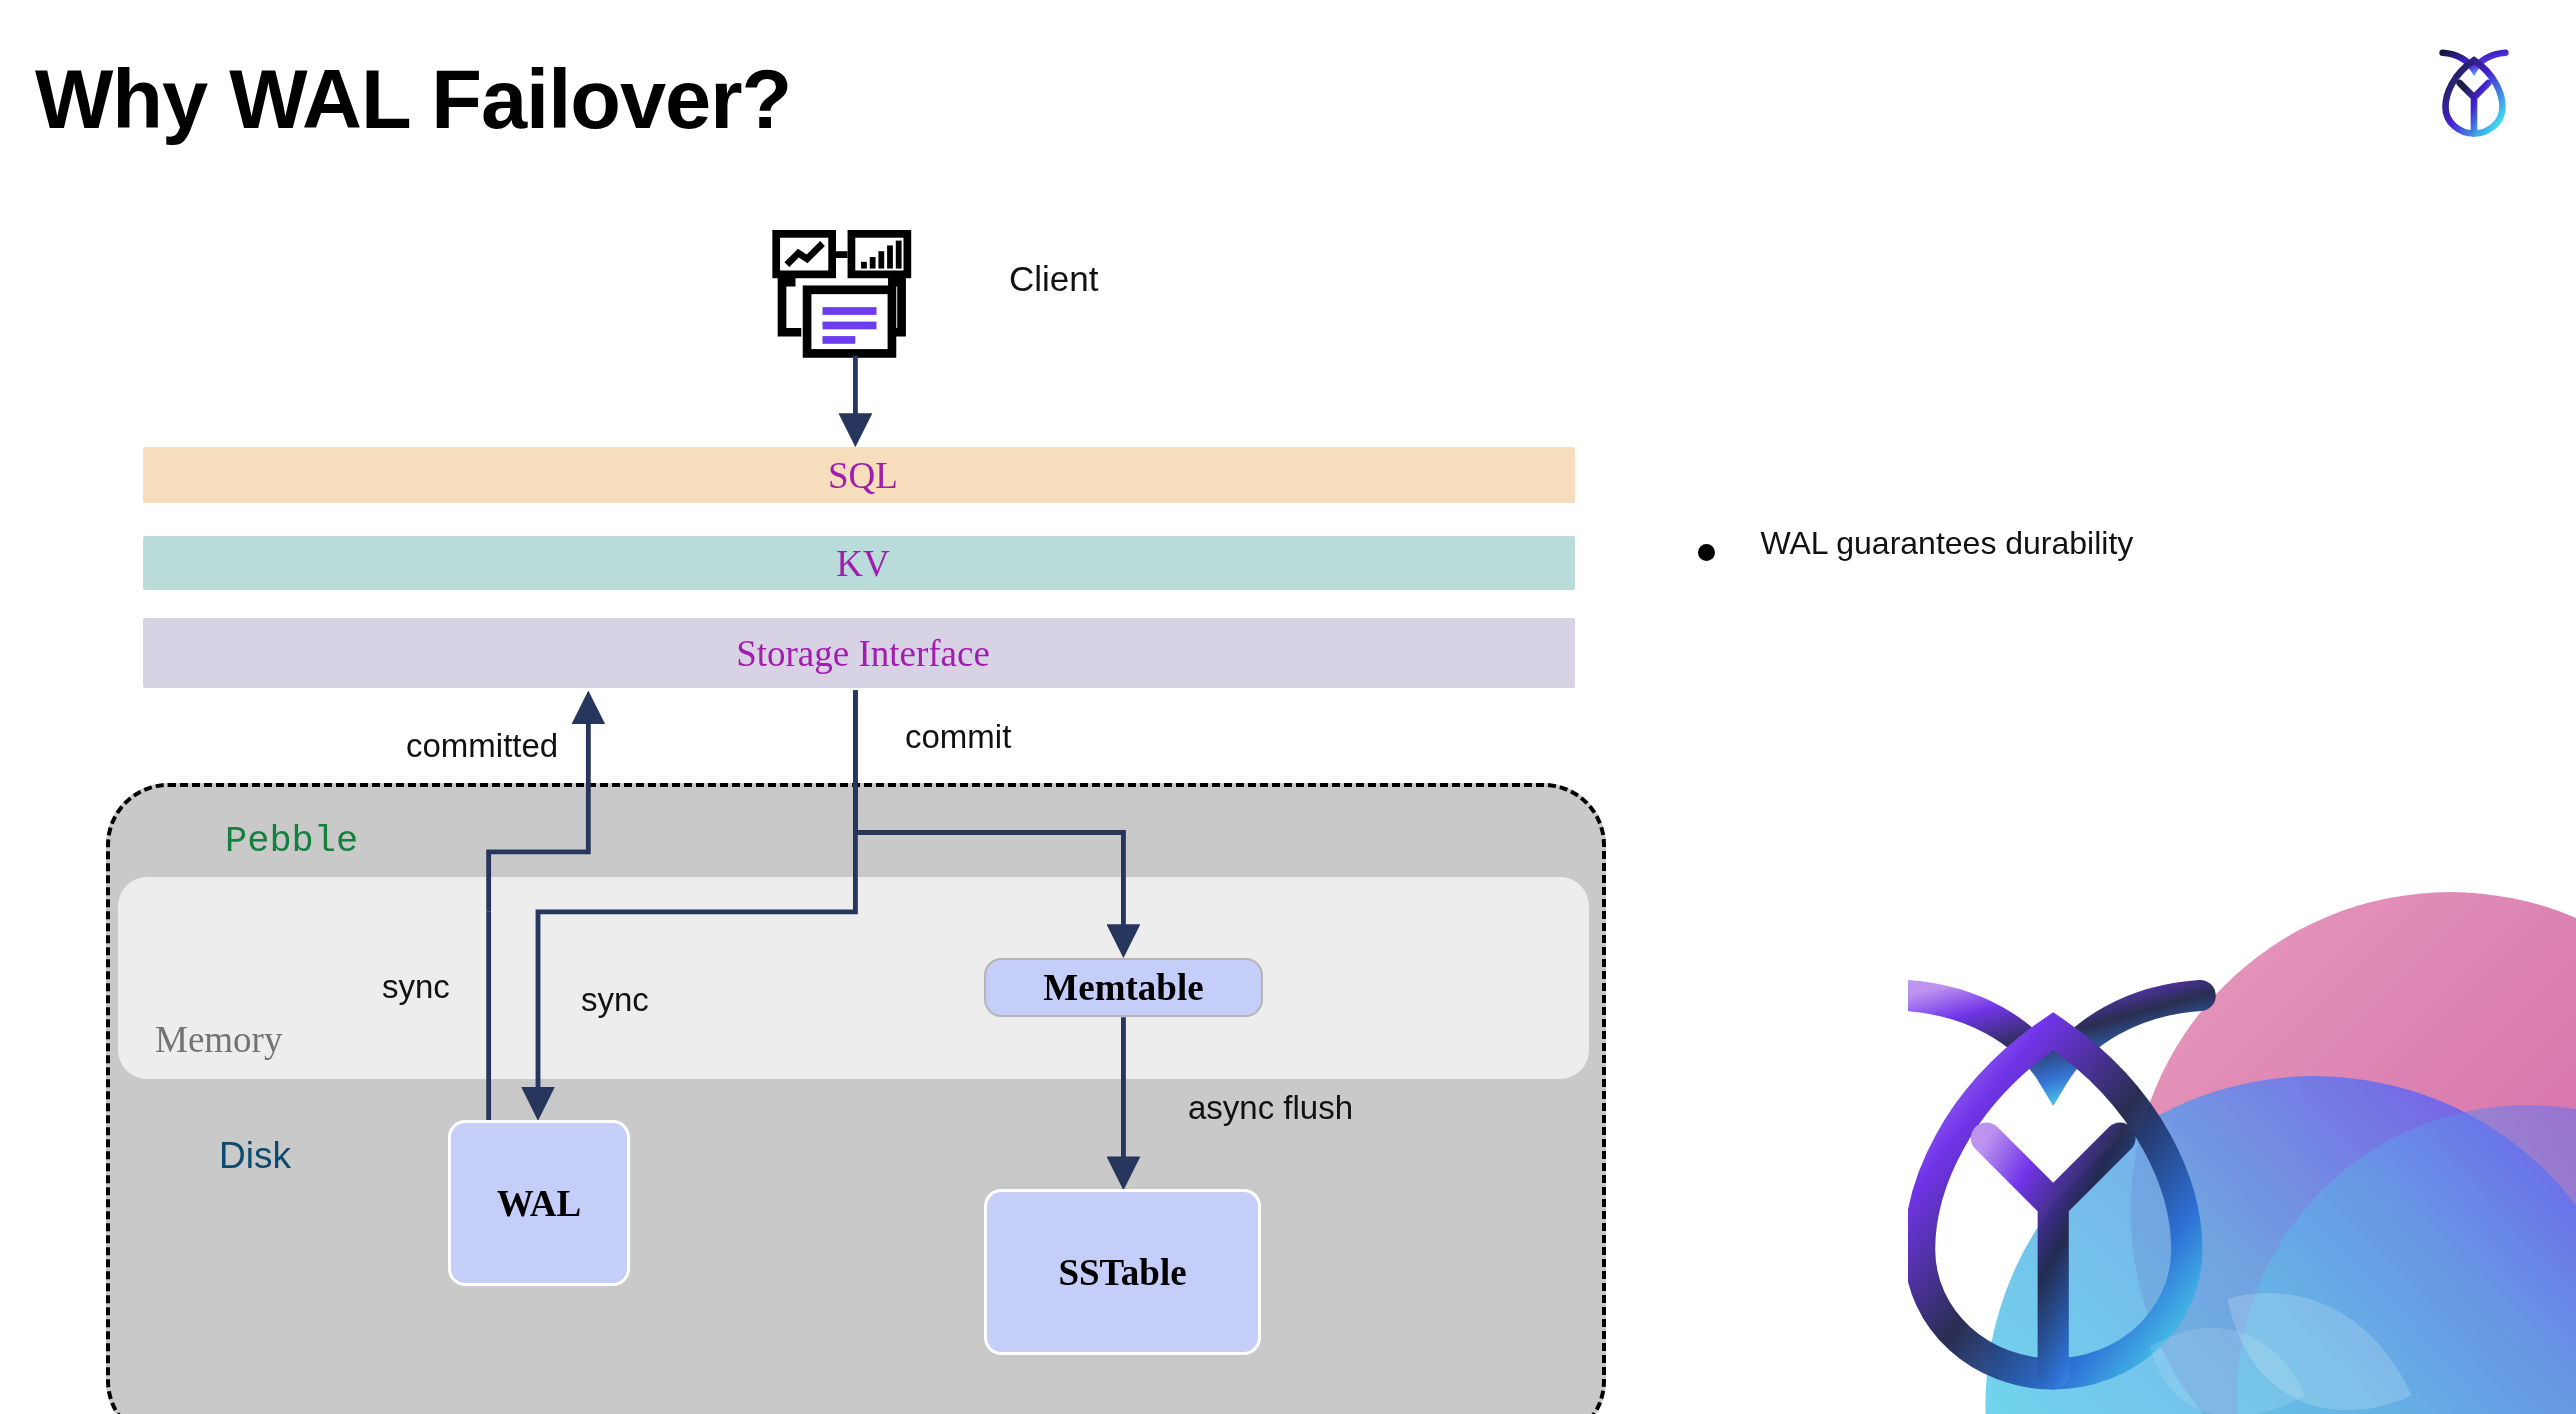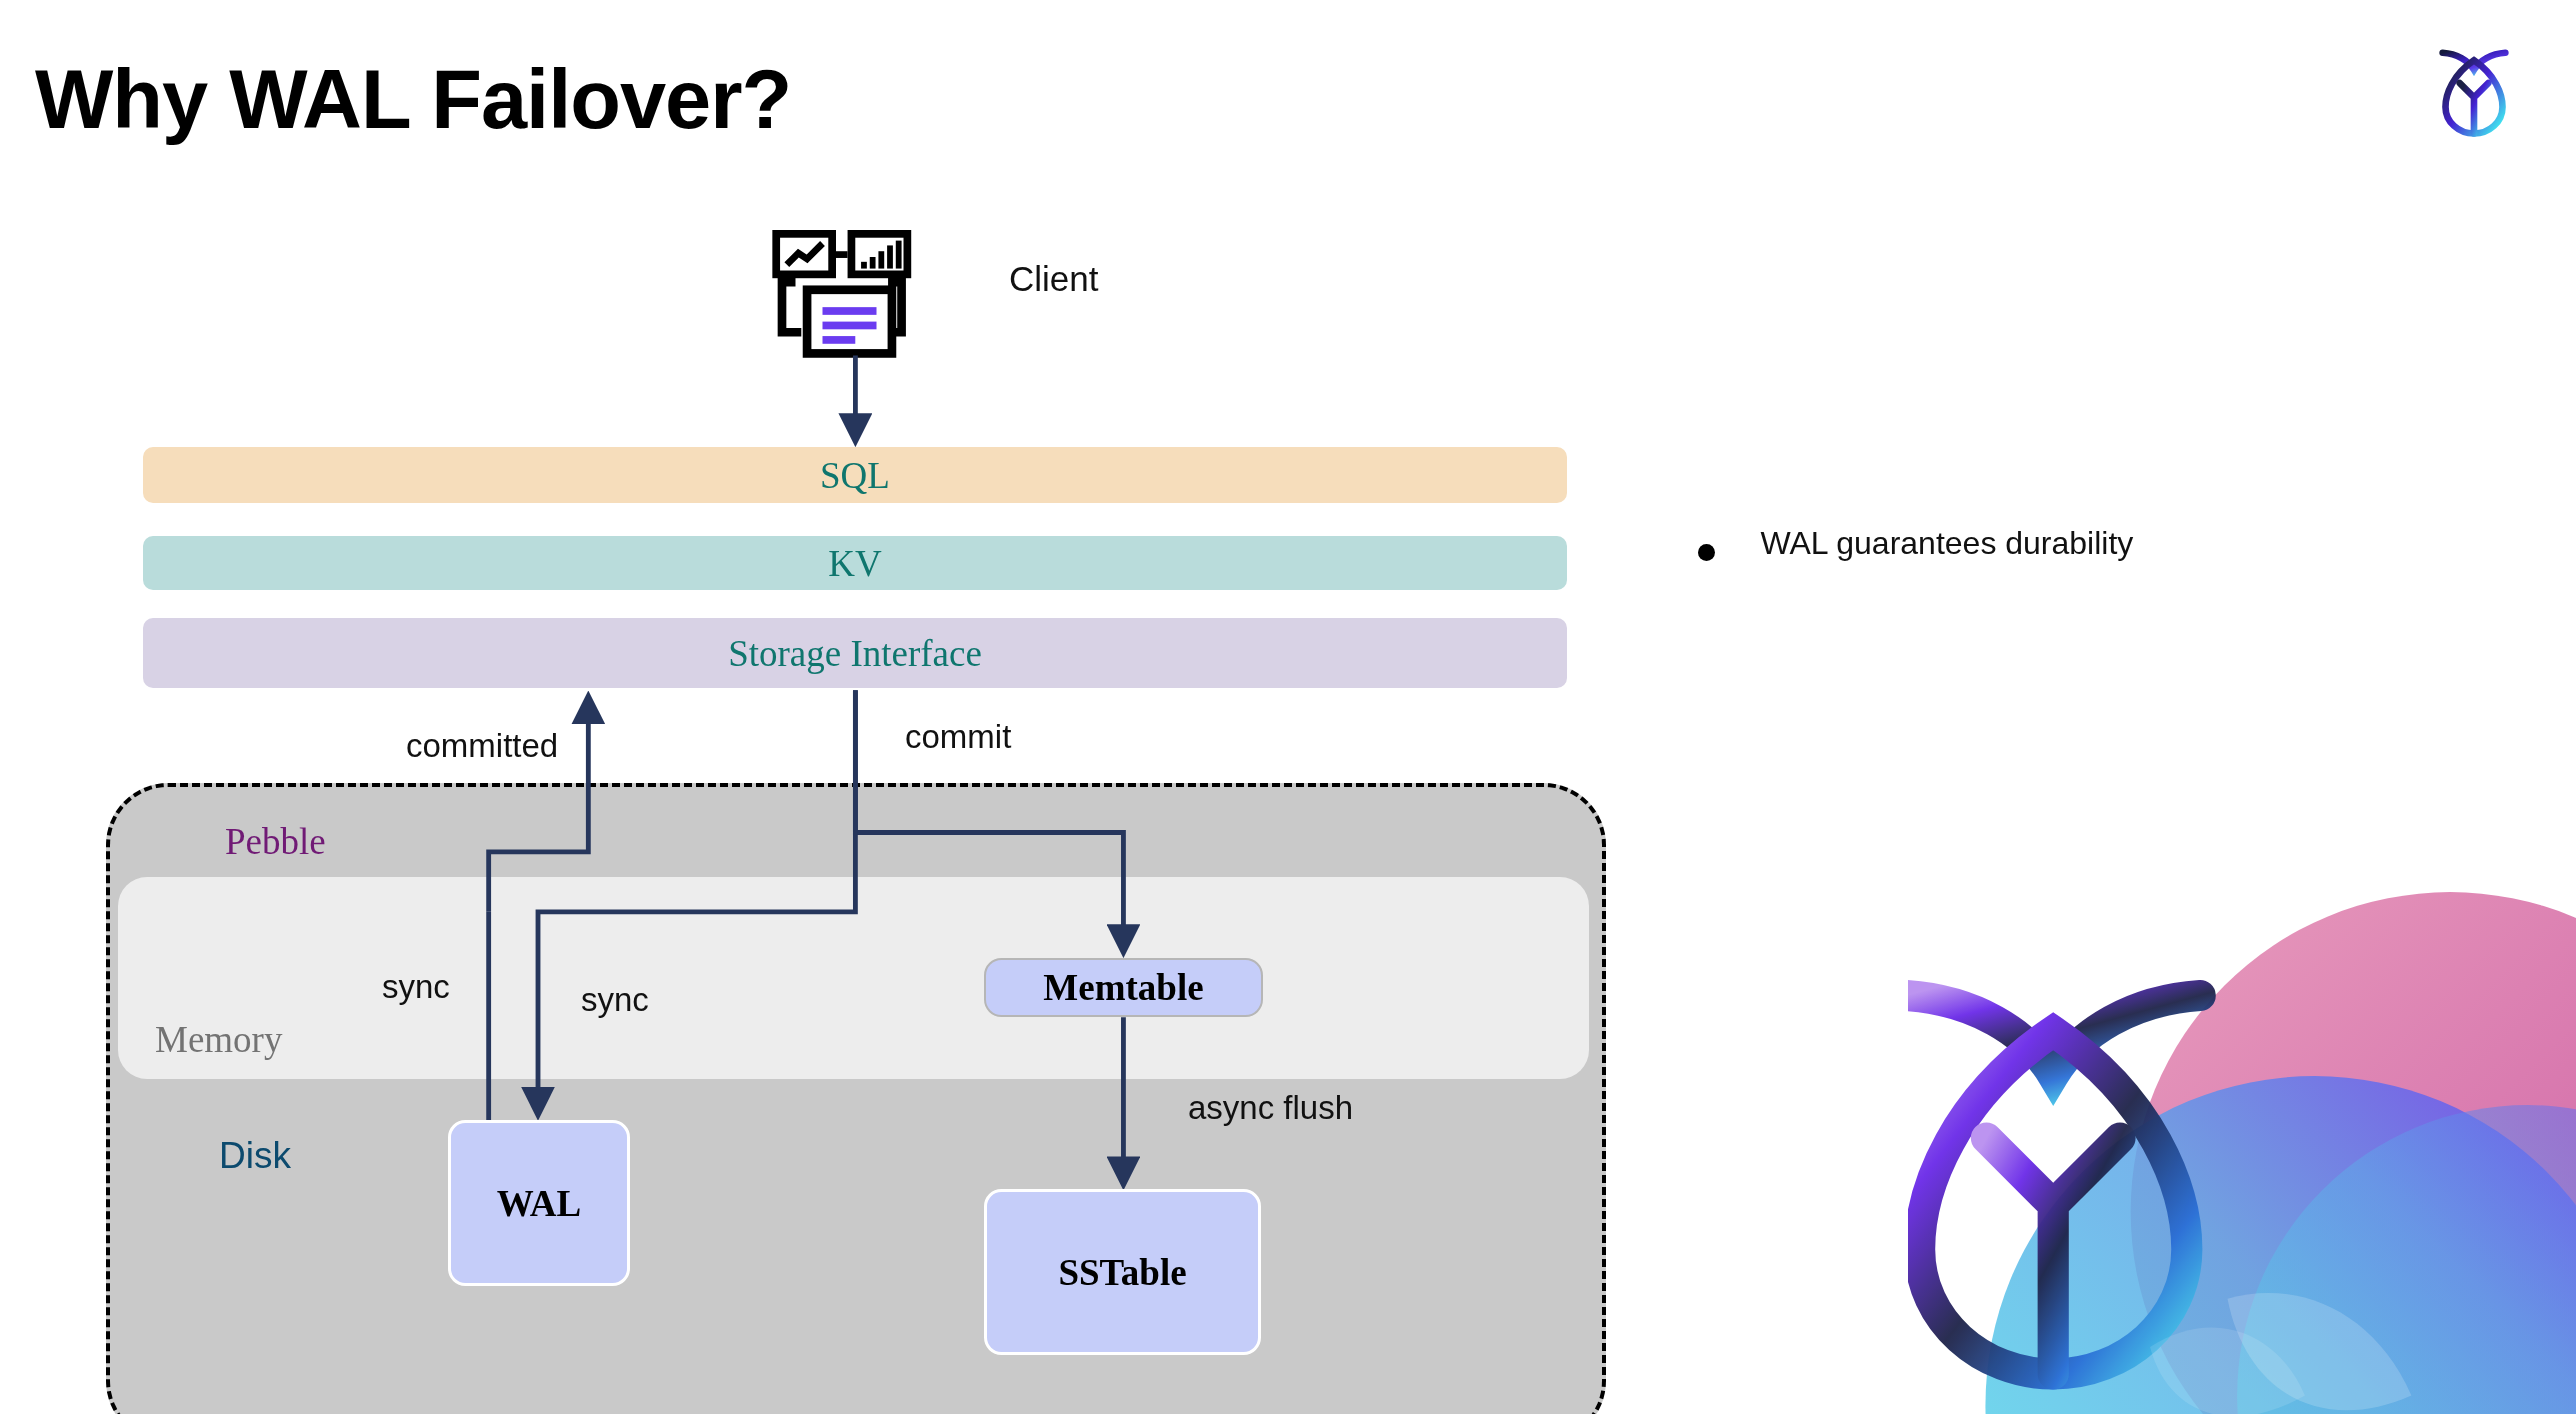--- a/index.html
+++ b/index.html
@@ -55,27 +55,28 @@
     left: 0;
     top: 0;
     width: 1645px;
     height: 1415px;
     margin-top: 36px;
   }
 
   
   .layer-bar {
     position: absolute;
-    border-radius: 10px;
+    border-radius: 2px;
     display: flex;
     align-items: center;
     justify-content: center;
     font-family: "Liberation Serif", serif;
     font-size: 37px;
-    color: #0f766e;
+    color: #a21caf;
+    padding-left: 8px;
   }
   #layer-sql   { left: 143px; top: 411px; width: 1424px; height: 56px; background: #f6ddbb; }
   #layer-kv    { left: 143px; top: 500px; width: 1424px; height: 54px; background: #b9dcdb; }
   #layer-storage { left: 143px; top: 582px; width: 1424px; height: 70px; background: #d8d2e5; }
 
   
   #pebble-container {
     position: absolute;
     left: 106px;
     top: 747px;
@@ -83,23 +84,23 @@
     height: 660px;
     background: #c9c9c9;
     border: 4.8px dashed #000000;
     border-radius: 62px;
     box-sizing: border-box;
   }
   #pebble-label {
     position: absolute;
     left: 225px;
     top: 784px;
-    font-family: Liberation Serif, serif;
-    font-size: 37px;
-    color: #701a75;
+    font-family: Liberation Mono, monospace;
+    font-size: 37px;
+    color: #15803d;
   }
 
   
   #memory-container {
     position: absolute;
     left: 118px;
     top: 841px;
     width: 1471px;
     height: 202px;
     background: #ededed;

